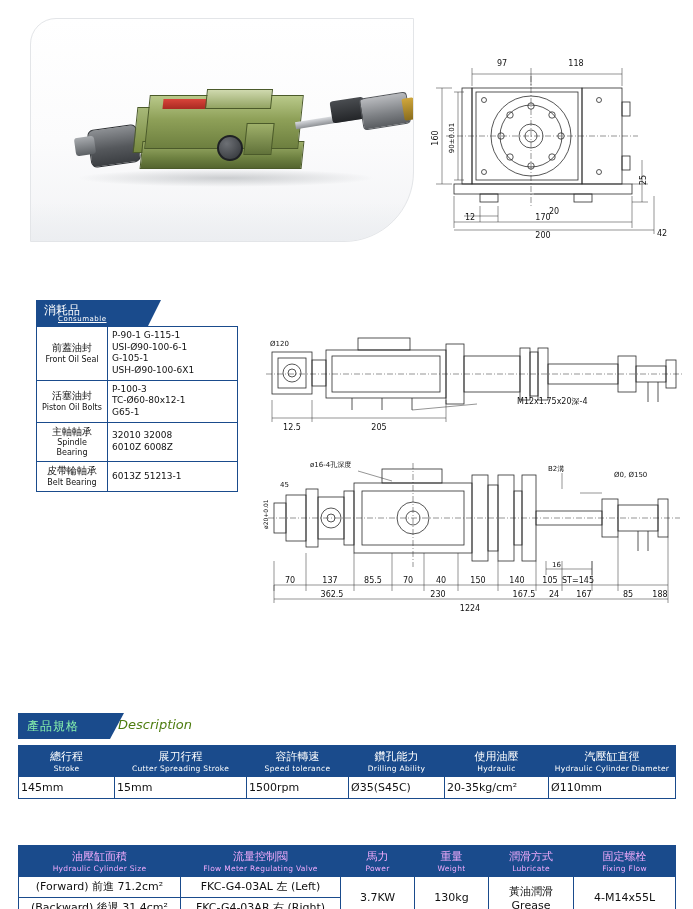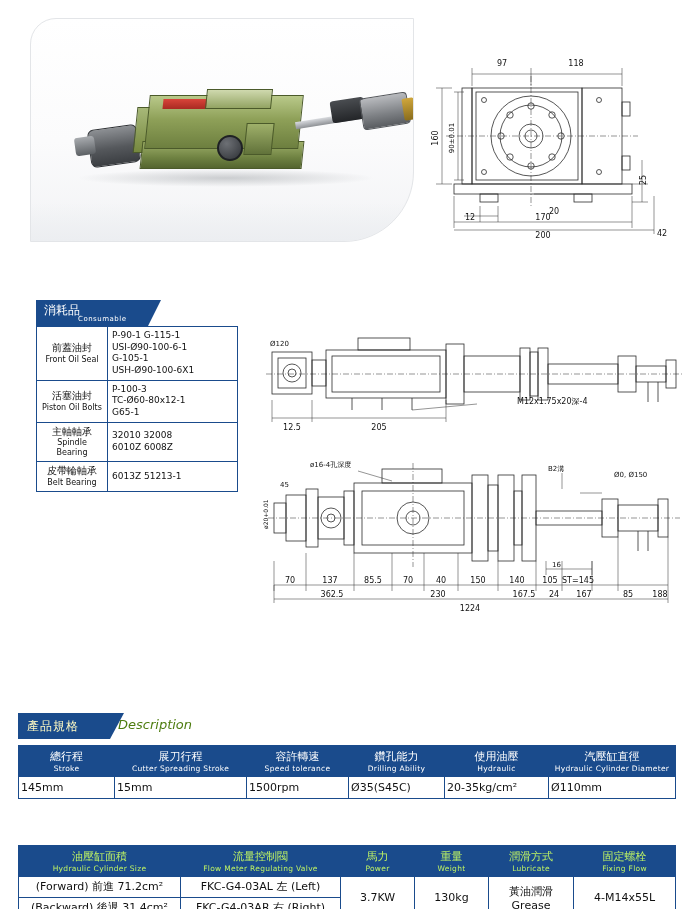--- a/index.html
+++ b/index.html
@@ -102,21 +102,21 @@
   
   .draw-top{position:absolute;left:424px;top:30px;width:250px;height:210px;}
   .dim{font-size:8px;fill:#111;font-family:"DejaVu Sans",sans-serif;}
 
   
   .consum-tab{
     position:absolute;left:36px;top:300px;width:100px;height:26px;
     background:#1a4b8c;color:#fff;padding-left:12px;
   }
   .consum-tab .t1{position:absolute;left:8px;top:2px;font-size:12px;}
-  .consum-tab .t2{position:absolute;left:42px;top:15px;font-size:7px;letter-spacing:.5px;}
+  .consum-tab .t2{position:absolute;left:22px;top:15px;font-size:7px;letter-spacing:.5px;text-decoration:underline;}
   .consum-tab:after{
     content:"";position:absolute;right:-13px;top:0;border-left:13px solid #1a4b8c;
     border-bottom:26px solid transparent;
   }
   table.consum{
     position:absolute;left:36px;top:326px;width:202px;border-collapse:collapse;
   }
   table.consum td{
     border:1px solid #1a4b8c;padding:3px 4px;font-size:9px;vertical-align:middle;
   }
@@ -124,21 +124,21 @@
   table.consum td.val{line-height:1.3;}
   .cn{font-size:10px;display:block;}
   .en{font-size:8px;display:block;}
 
   
   .draw-mid1{position:absolute;left:262px;top:330px;width:425px;height:115px;}
   .draw-mid2{position:absolute;left:262px;top:455px;width:425px;height:160px;}
 
   
   .spec-tab{
-    position:absolute;left:18px;top:713px;width:92px;height:26px;background:#1a4b8c;color:#fef9c3;
+    position:absolute;left:18px;top:713px;width:92px;height:26px;background:#1a4b8c;color:#86efac;
   }
   .spec-tab span{position:absolute;left:9px;top:5px;font-size:12px;letter-spacing:1px;}
   .spec-tab:after{
     content:"";position:absolute;right:-14px;top:0;border-left:14px solid #1a4b8c;
     border-bottom:26px solid transparent;
   }
   .spec-desc{
     position:absolute;left:118px;top:717px;font-size:13px;color:#4d7c0f;font-style:italic;
   }
   table.spec{
@@ -152,21 +152,21 @@
     border:1px solid #1a4b8c;padding:4px 2px;text-align:left;font-size:11px;background:#fff;
   }
   table.spec th .cn{font-size:11px;}
   table.spec th .en{font-size:7.5px;letter-spacing:.3px;}
 
   table.spec2{
     position:absolute;left:18px;top:845px;width:657px;border-collapse:collapse;
     table-layout:fixed;
   }
   table.spec2 th{
-    background:#1a4b8c;color:#bef264;border:1px solid #1a4b8c;padding:3px 2px;font-weight:normal;
+    background:#1a4b8c;color:#f0abfc;border:1px solid #1a4b8c;padding:3px 2px;font-weight:normal;
   }
   table.spec2 td{
     border:1px solid #1a4b8c;padding:3px 2px;text-align:center;font-size:11px;background:#fff;
   }
   table.spec2 th .cn{font-size:11px;}
   table.spec2 th .en{font-size:7.5px;letter-spacing:.3px;}
   .two-line{line-height:1.3;font-size:10.5px;}
 </style>
 </head>
 <body>

